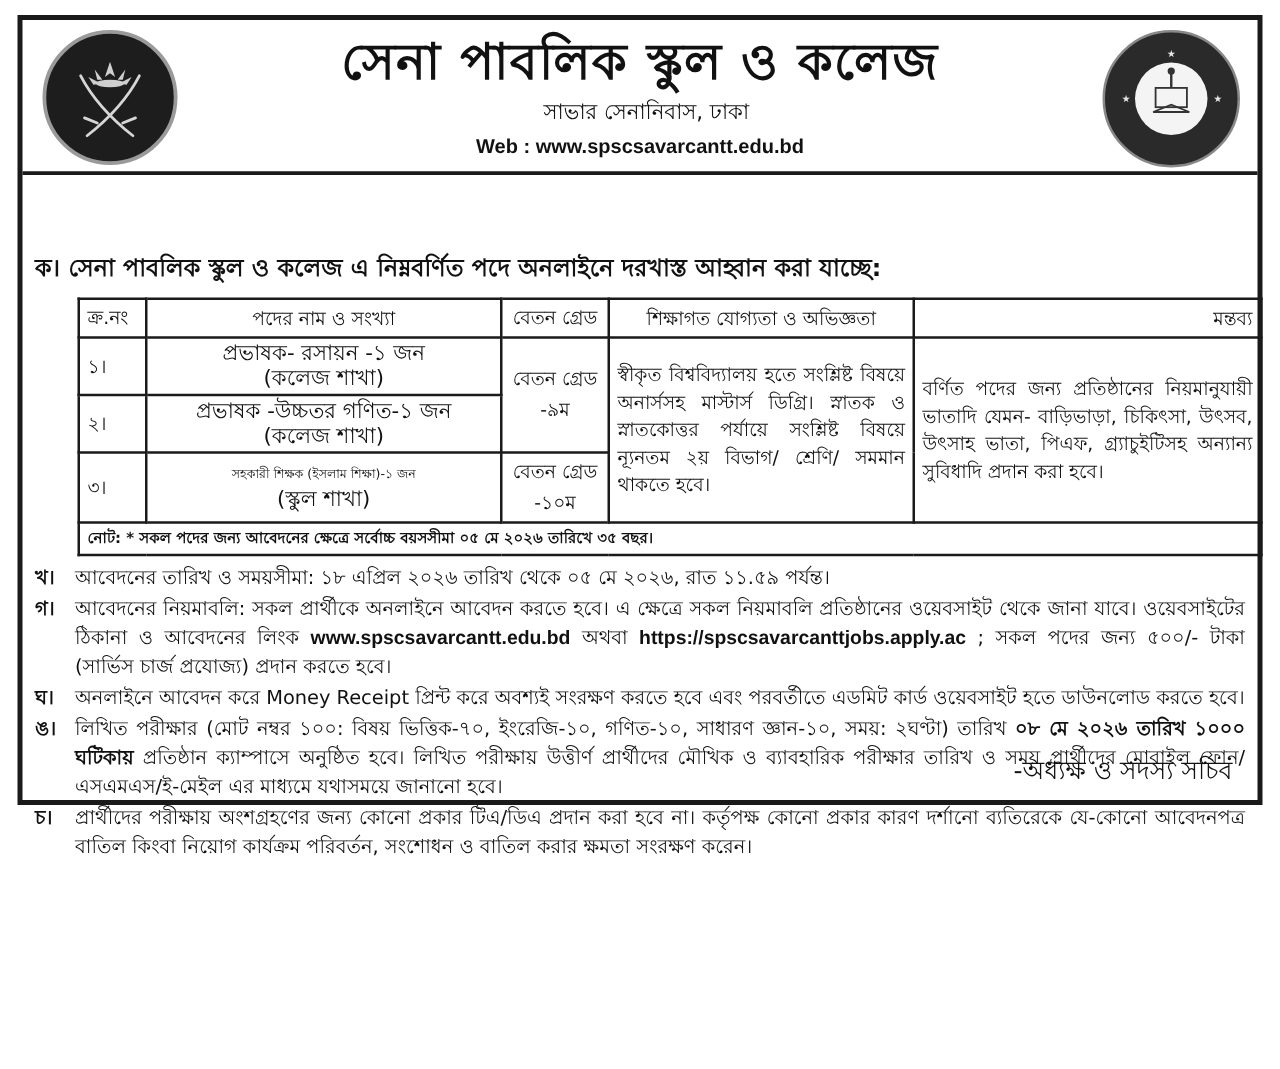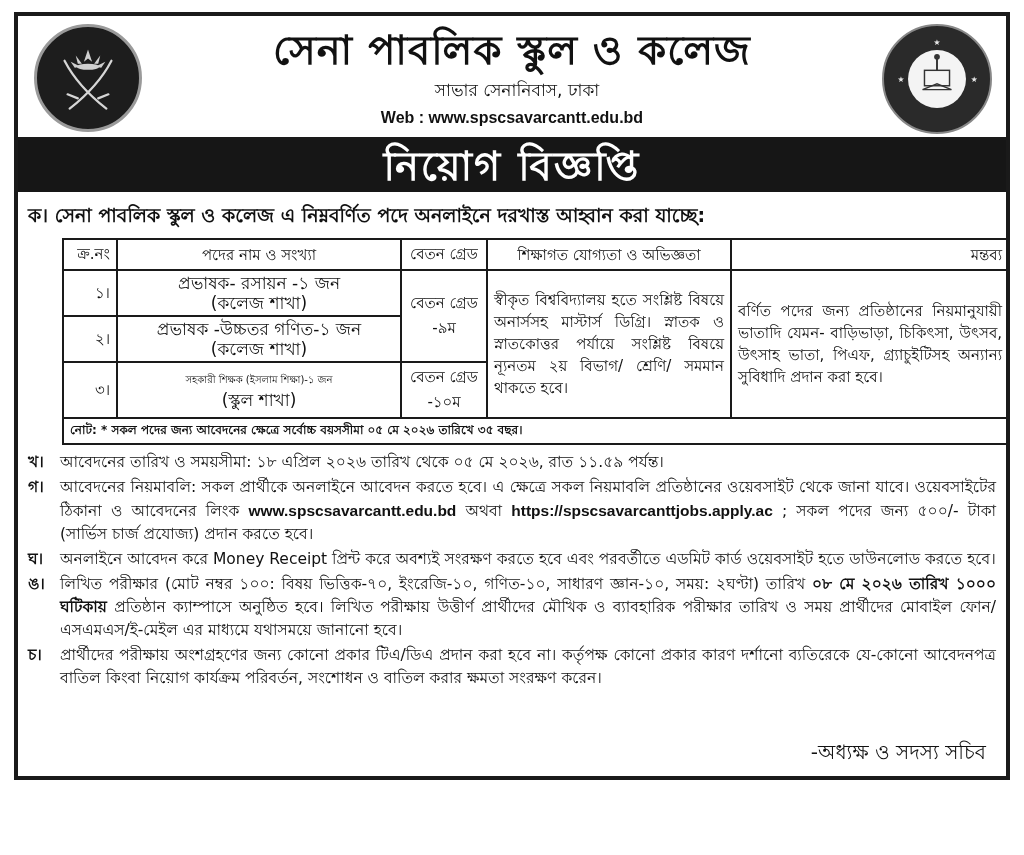--- a/index.html
+++ b/index.html
@@ -3,21 +3,21 @@
 <meta charset="utf-8">
 <style>
   html, body { margin: 0; padding: 0; background: #ffffff; }
   body {
     width: 1024px; height: 855px; overflow: hidden;
     font-family: "DejaVu Sans", "Liberation Sans", sans-serif;
     color: #111;
   }
   .page {
     position: absolute; left: 14px; top: 12px;
-    width: 996px; height: 768px;
+    width: 996px; height: 632px;
     border: 4px solid #1a1a1a;
     box-sizing: border-box;
     background: #fff;
     padding-left: 12px;
   }
   
   .header {
     position: absolute; left: 0; top: 0; right: 0; height: 124px;
     border-bottom: 3px solid #1a1a1a;
     box-sizing: border-box;
@@ -67,21 +67,21 @@
     white-space: nowrap;
   }
   table.posts {
     width: 948px; margin-left: 34px;
     border-collapse: collapse; font-size: 15px;
   }
   table.posts td, table.posts th {
     border: 2px solid #1a1a1a; padding: 2px 6px; vertical-align: middle;
   }
   table.posts th { font-weight: normal; font-size: 15px; height: 22px; }
-  .col-sl { width: 40px; text-align: right; }
+  .col-sl { width: 40px; text-align: left; }
   .col-name { width: 270px; text-align: center; font-size: 17px; line-height: 20px; }
   .col-grade { width: 72px; text-align: center; }
   .col-qual { width: 230px; text-align: justify; line-height: 22px; }
   .col-rem { text-align: justify; line-height: 22px; }
   .note-row td { font-size: 12px; font-weight: bold; padding: 4px 8px; }
   .para {
     position: relative; padding-left: 32px;
     font-size: 15.5px; line-height: 23px; text-align: justify;
     margin-top: 2px;
   }
@@ -127,21 +127,20 @@
         <text x="14" y="58" font-size="8" fill="#e6e6e6">★</text>
         <text x="90" y="58" font-size="8" fill="#e6e6e6">★</text>
         <rect x="42" y="46" width="26" height="16" fill="none" stroke="#333" stroke-width="1.5"></rect>
         <path d="M40 66 L55 60 L70 66 Z" fill="none" stroke="#333" stroke-width="1.5"></path>
         <path d="M55 30 L55 46" stroke="#333" stroke-width="2"></path>
         <circle cx="55" cy="32" r="3" fill="#333"></circle>
       </svg>
     </div>
   </div>
 
-  <div class="banner">নিয়োগ বিজ্ঞপ্তি</div>
 
   <div class="content">
     <div class="intro">ক। সেনা পাবলিক স্কুল ও কলেজ এ নিম্নবর্ণিত পদে অনলাইনে দরখাস্ত আহ্বান করা যাচ্ছে:</div>
 
     <table class="posts">
       <tbody>
           <tr>
         <th class="col-sl">ক্র.নং</th>
         <th class="col-name" style="font-size:15px">পদের নাম ও সংখ্যা</th>
         <th class="col-grade">বেতন গ্রেড</th>

